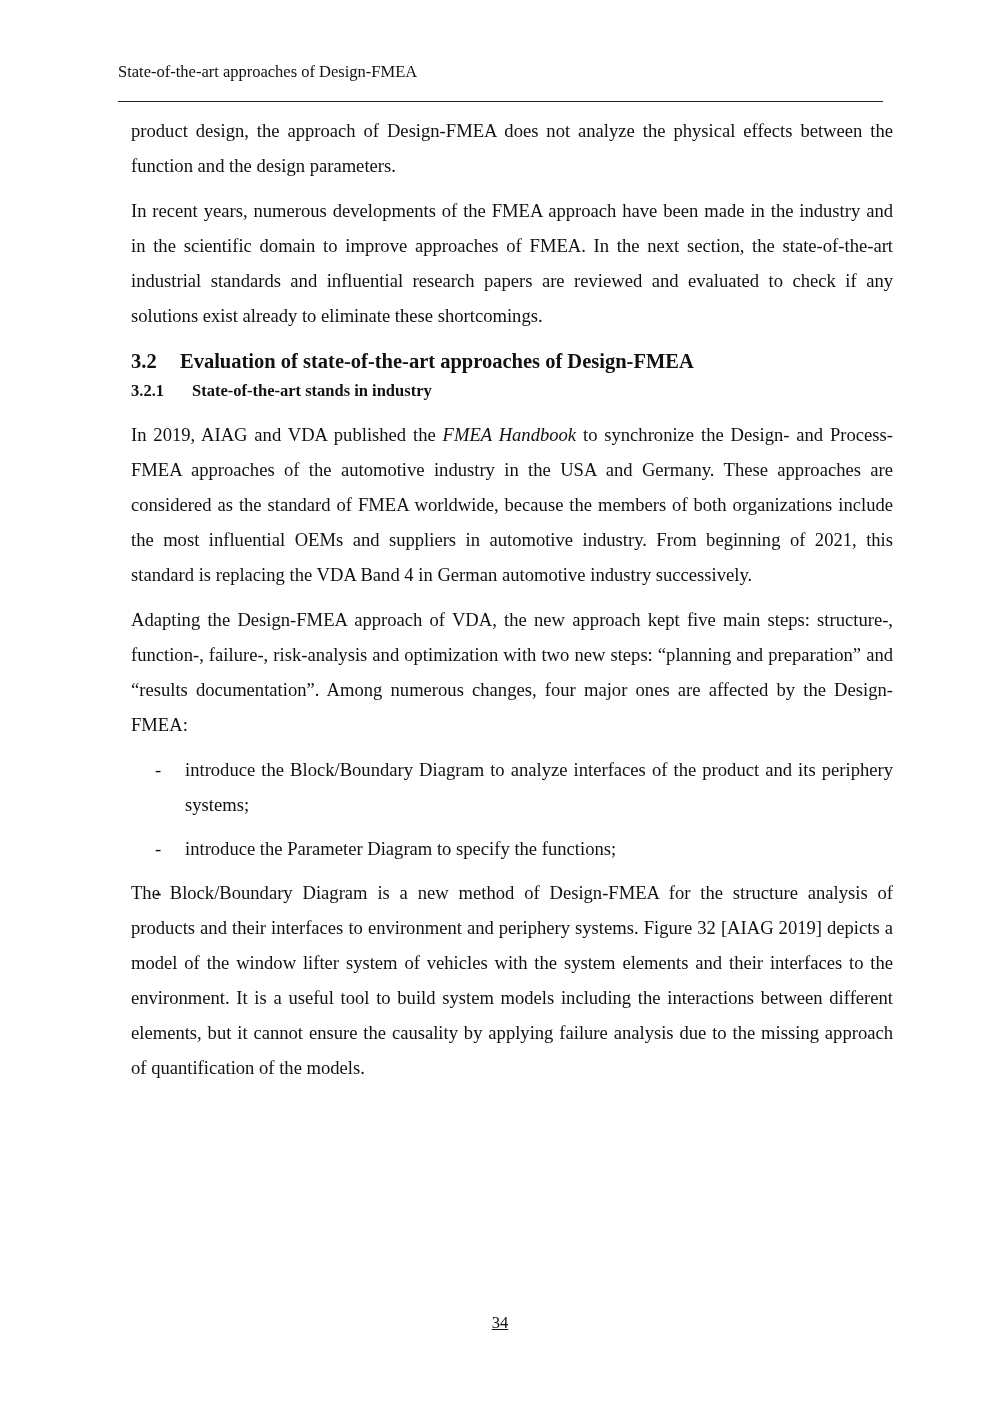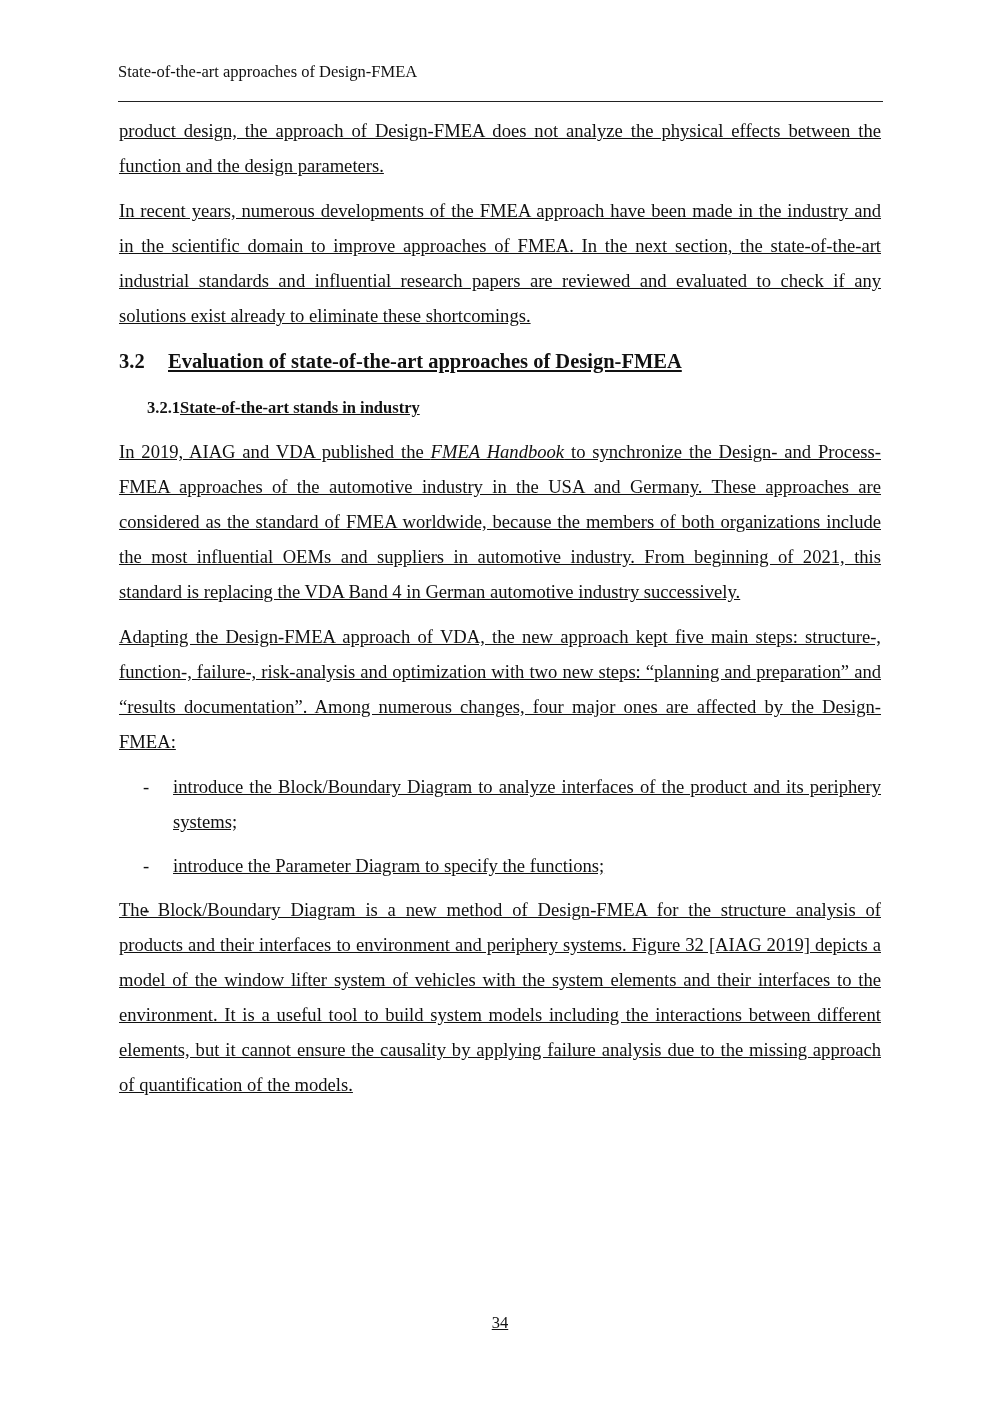--- a/index.html
+++ b/index.html
@@ -5,33 +5,33 @@
     html, body { margin: 0; padding: 0; background: #ffffff; }
     body {
       width: 1000px; height: 1414px; position: relative; overflow: hidden;
       font-family: "Liberation Serif", "DejaVu Serif", serif; color: #111;
     }
     .running-header {
       position: absolute; left: 118px; top: 62px; width: 765px;
       font-size: 16.5px; line-height: 20px;
       border-bottom: 1.5px solid #222; padding-bottom: 19px;
     }
-    .content { position: absolute; left: 119px; top: 113px; width: 762px; text-decoration: underline; }
+    .content { position: absolute; left: 131px; top: 113px; width: 762px; }
     p.body {
       margin: 0 0 10px 0; font-size: 18.6px; line-height: 35px;
       text-align: justify;
     }
     h2.section {
-      margin: 14px 0 21px 0; font-size: 20.5px; font-weight: bold; line-height: 28px;
+      margin: 14px 0 4px 0; font-size: 20.5px; font-weight: bold; line-height: 28px;
     }
     h2.section .num { display: inline-block; width: 49px; }
     h3.subsection {
       margin: 2px 0 14px 0; font-size: 16.5px; font-weight: bold; line-height: 24px;
     }
-    h3.subsection .num { display: inline-block; width: 61px; text-align: right; }
+    h3.subsection .num { display: inline-block; width: 61px; }
     ul.dash-list { list-style: none; margin: 0 0 6px 0; padding: 0; }
     ul.dash-list li {
       position: relative; padding-left: 54px; font-size: 18.6px; line-height: 35px;
       text-align: justify; margin-bottom: 9px;
     }
     ul.dash-list li .dash { position: absolute; left: 24px; top: 0; }
     .page-number {
       position: absolute; left: 0; width: 1000px; top: 1313px; text-align: center;
       font-size: 16.5px;
       text-decoration: underline;

